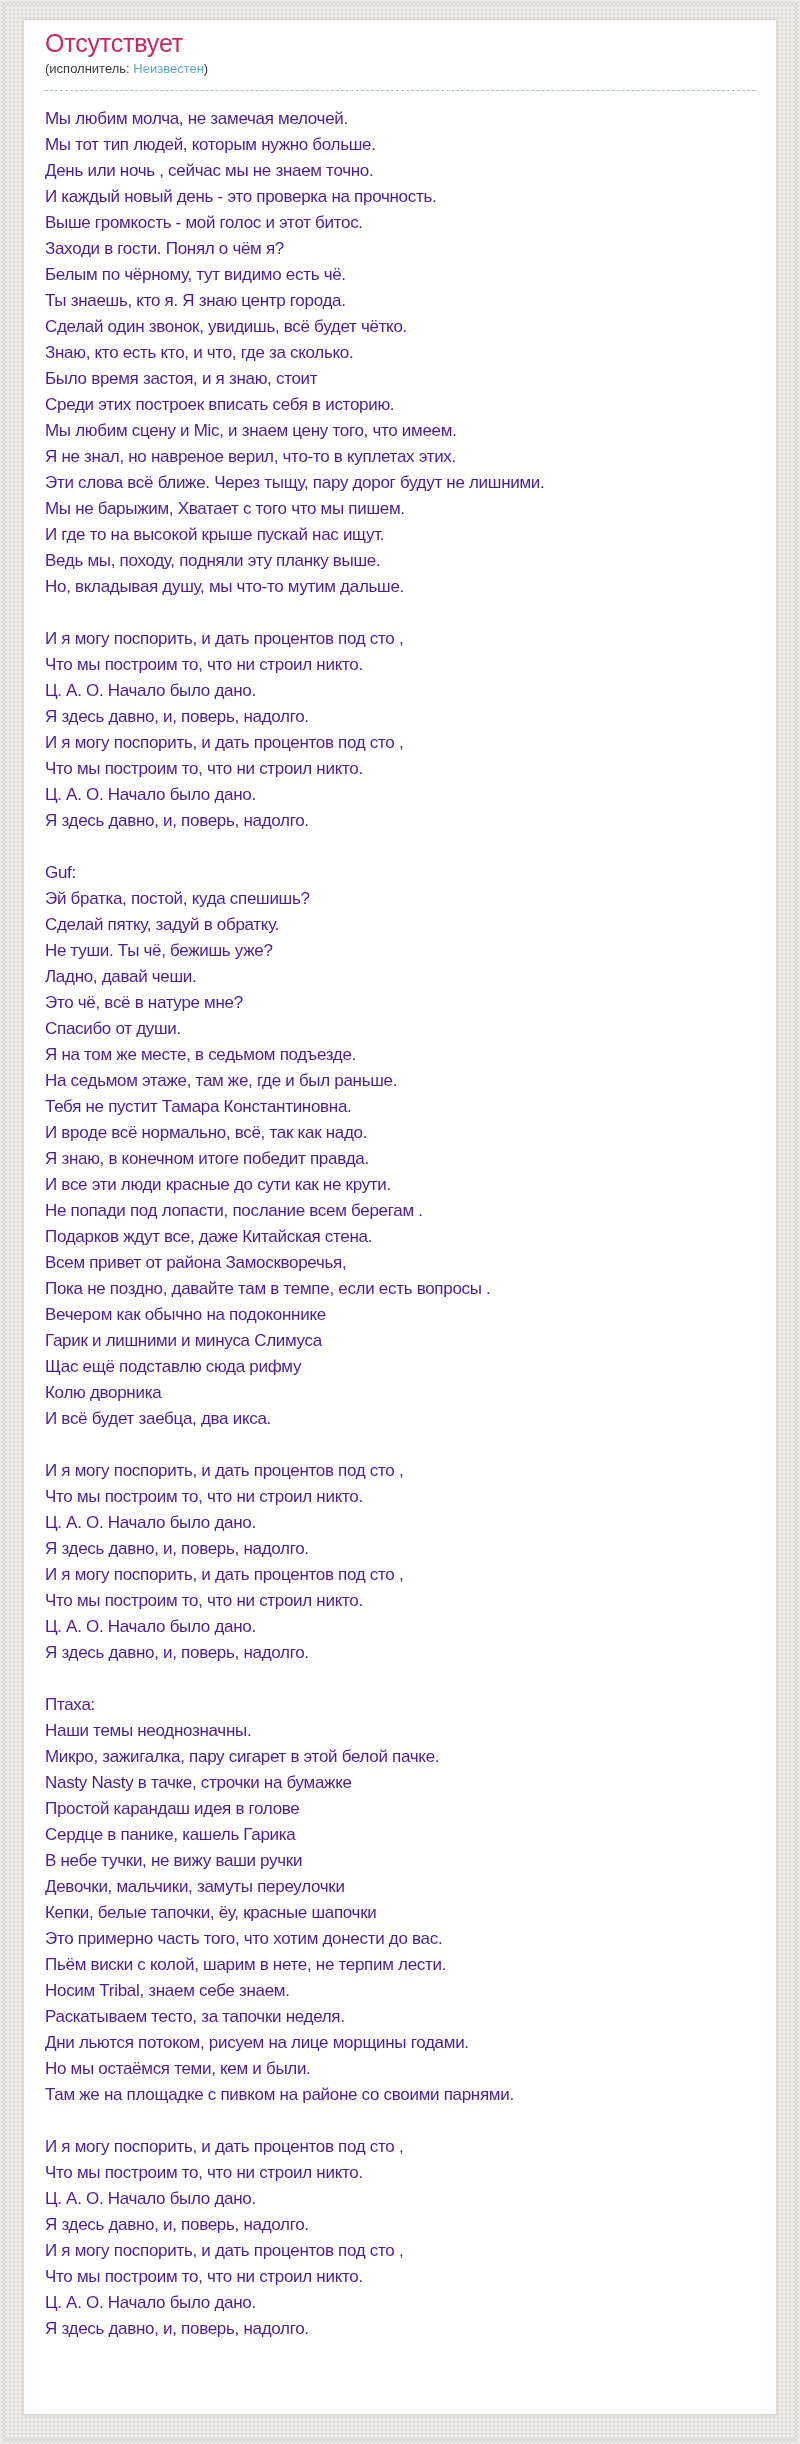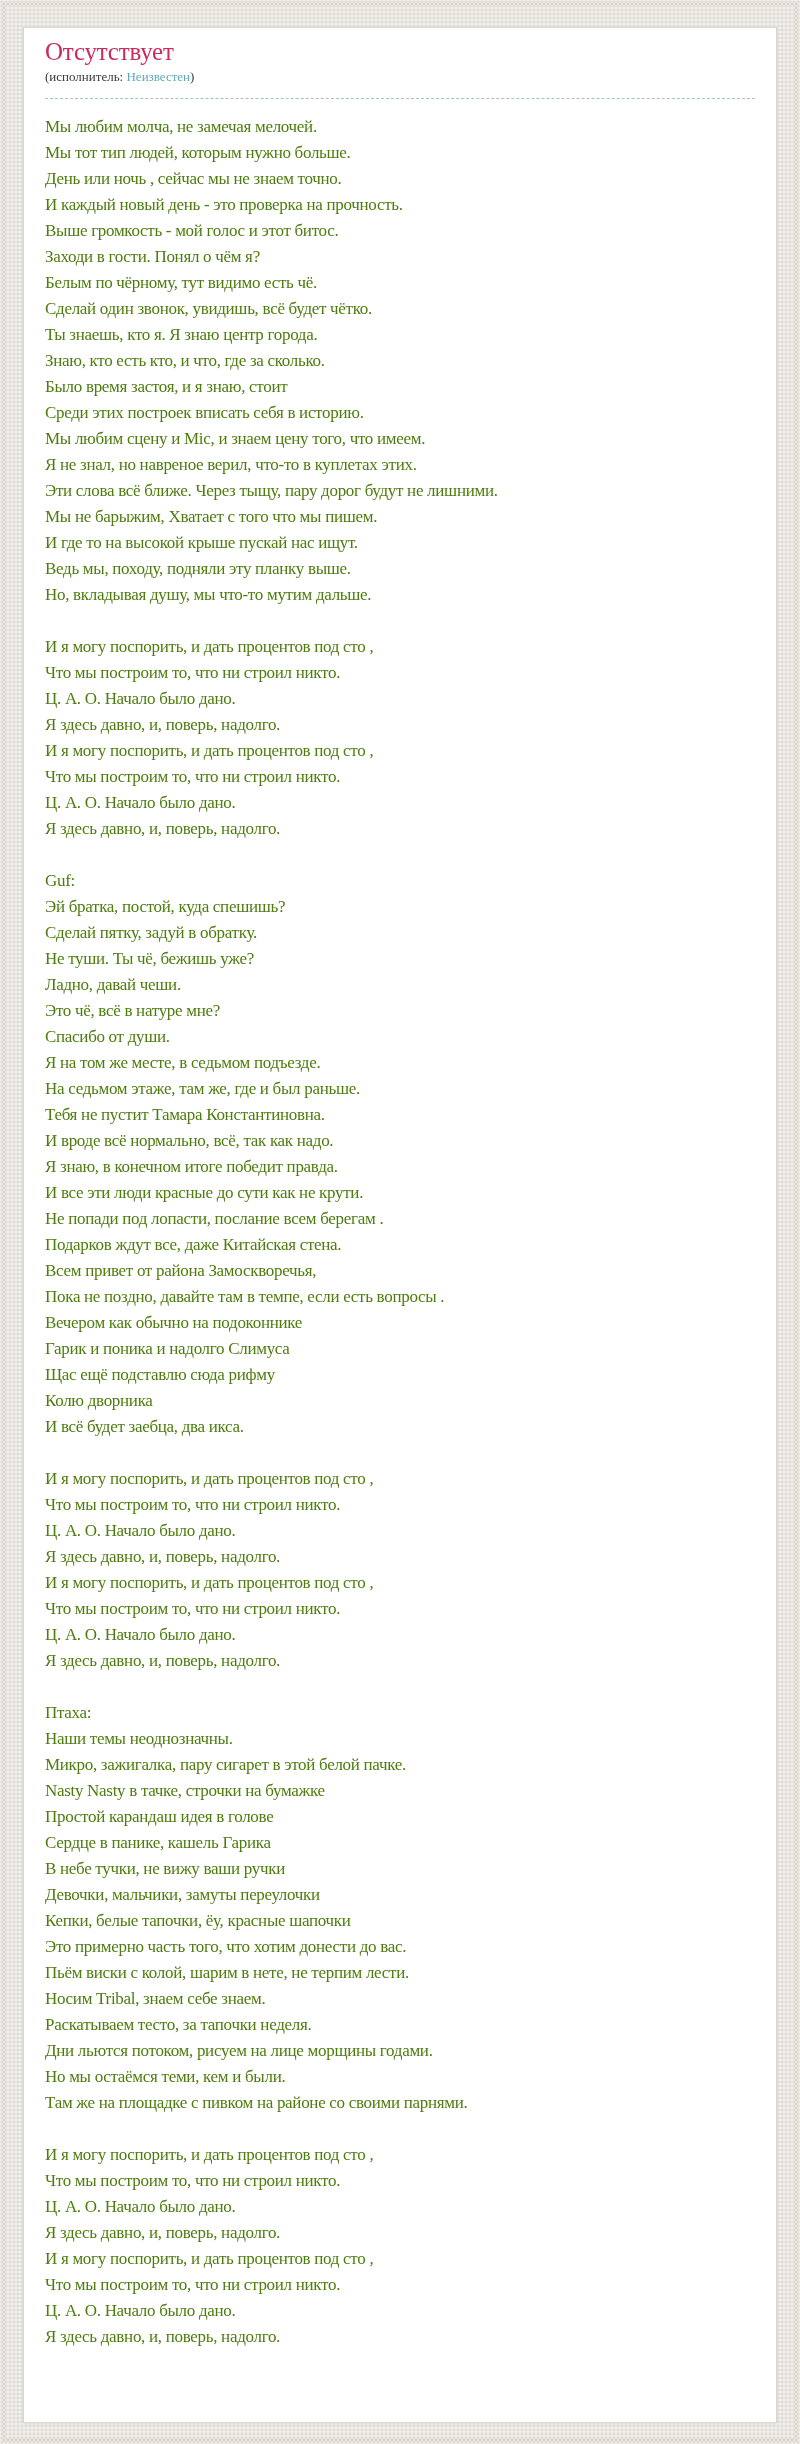--- a/index.html
+++ b/index.html
@@ -19,27 +19,26 @@
   .stitch-border {
     position: absolute;
     left: 3px; top: 3px; right: 3px; bottom: 3px;
     border: 2px dotted #d7d2ca;
     pointer-events: none;
   }
   .card {
     position: relative;
     box-sizing: border-box;
     width: 754px;
-    margin: 27px auto 0 auto;
+    margin: 19px auto 0 auto;
     min-height: 2396px;
     background: #ffffff;
     border: 1px solid #dbd8d2;
     box-shadow: 0 1px 3px rgba(0,0,0,0.07);
     padding: 8px 21px 20px 21px;
-    font-family: Liberation Serif, serif;
   }
   .song-title {
     color: var(--title-color, #ca2b5e);
     font-size: 25px;
     line-height: 31px;
     font-weight: 400;
     letter-spacing: -0.2px;
   }
   .artist-line {
     color: #3a3a3a;
@@ -48,21 +47,21 @@
     padding-bottom: 11px;
     border-bottom: 1px dashed #a9c0cc;
   }
   .artist-link {
     color: var(--link-color, #5ea9b5);
     text-decoration: none;
     cursor: pointer;
   }
   .lyrics {
     margin-top: 15px;
-    color: #4d7c0f;
+    color: #4c1d95;
     font-size: 17px;
     line-height: 26px;
     letter-spacing: -0.3px;
   }
   .section + .section { margin-top: 26px; }
   .lyric-line { white-space: pre-wrap; }
 </style>
 </head>
 <body>
 
@@ -77,22 +76,22 @@
 
   <div class="lyrics">
       <div class="section">
         <div class="lyric-line">Мы любим молча, не замечая мелочей.</div>
         <div class="lyric-line">Мы тот тип людей, которым нужно больше.</div>
         <div class="lyric-line">День или ночь , сейчас мы не знаем точно.</div>
         <div class="lyric-line">И каждый новый день - это проверка на прочность.</div>
         <div class="lyric-line">Выше громкость - мой голос и этот битос.</div>
         <div class="lyric-line">Заходи в гости. Понял о чём я?</div>
         <div class="lyric-line">Белым по чёрному, тут видимо есть чё.</div>
+        <div class="lyric-line">Ты знаешь, кто я. Я знаю центр города.</div>
         <div class="lyric-line">Сделай один звонок, увидишь, всё будет чётко.</div>
-        <div class="lyric-line">Ты знаешь, кто я. Я знаю центр города.</div>
         <div class="lyric-line">Знаю, кто есть кто, и что, где за сколько.</div>
         <div class="lyric-line">Было время застоя, и я знаю, стоит</div>
         <div class="lyric-line">Среди этих построек вписать себя в историю.</div>
         <div class="lyric-line">Мы любим сцену и Mic, и знаем цену того, что имеем.</div>
         <div class="lyric-line">Я не знал, но навреное верил, что-то в куплетах этих.</div>
         <div class="lyric-line">Эти слова всё ближе. Через тыщу, пару дорог будут не лишними.</div>
         <div class="lyric-line">Мы не барыжим, Хватает с того что мы пишем.</div>
         <div class="lyric-line">И где то на высокой крыше пускай нас ищут.</div>
         <div class="lyric-line">Ведь мы, походу, подняли эту планку выше.</div>
         <div class="lyric-line">Но, вкладывая душу, мы что-то мутим дальше.</div>
@@ -119,21 +118,21 @@
         <div class="lyric-line">На седьмом этаже, там же, где и был раньше.</div>
         <div class="lyric-line">Тебя не пустит Тамара Константиновна.</div>
         <div class="lyric-line">И вроде всё нормально, всё, так как надо.</div>
         <div class="lyric-line">Я знаю, в конечном итоге победит правда.</div>
         <div class="lyric-line">И все эти люди красные до сути как не крути.</div>
         <div class="lyric-line">Не попади под лопасти, послание всем берегам .</div>
         <div class="lyric-line">Подарков ждут все, даже Китайская стена.</div>
         <div class="lyric-line">Всем привет от района Замоскворечья,</div>
         <div class="lyric-line">Пока не поздно, давайте там в темпе, если есть вопросы .</div>
         <div class="lyric-line">Вечером как обычно на подоконнике</div>
-        <div class="lyric-line">Гарик и поника и надолго Слимуса</div>
+        <div class="lyric-line">Гарик и лишними и минуса Слимуса</div>
         <div class="lyric-line">Щас ещё подставлю сюда рифму</div>
         <div class="lyric-line">Колю дворника</div>
         <div class="lyric-line">И всё будет заебца, два икса.</div>
       </div>
       <div class="section">
         <div class="lyric-line">И я могу поспорить, и дать процентов под сто ,</div>
         <div class="lyric-line">Что мы построим то, что ни строил никто.</div>
         <div class="lyric-line">Ц. А. О. Начало было дано.</div>
         <div class="lyric-line">Я здесь давно, и, поверь, надолго.</div>
         <div class="lyric-line">И я могу поспорить, и дать процентов под сто ,</div>

